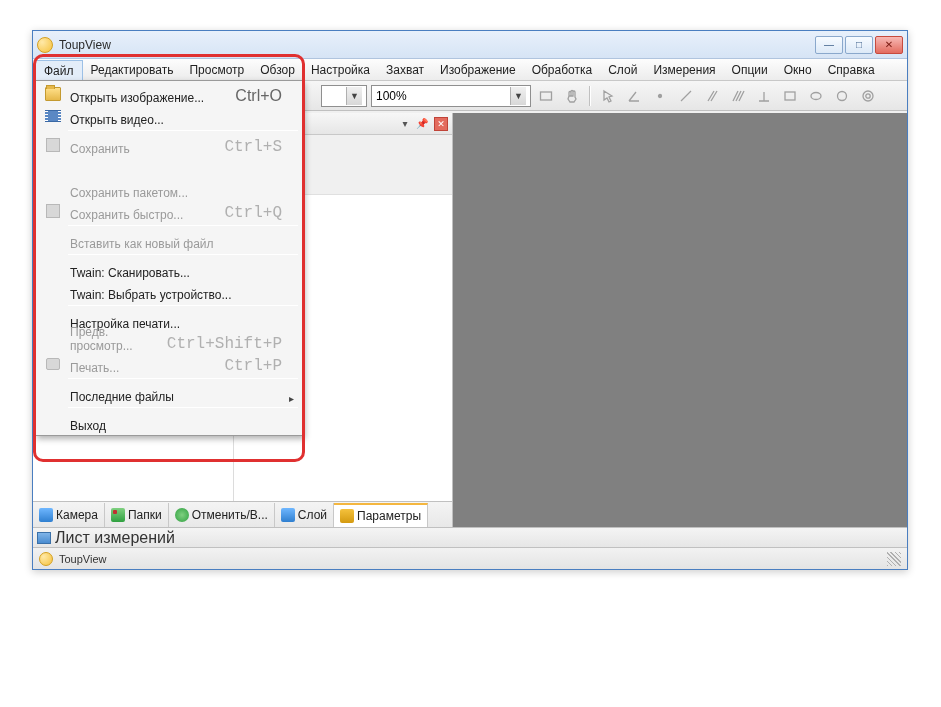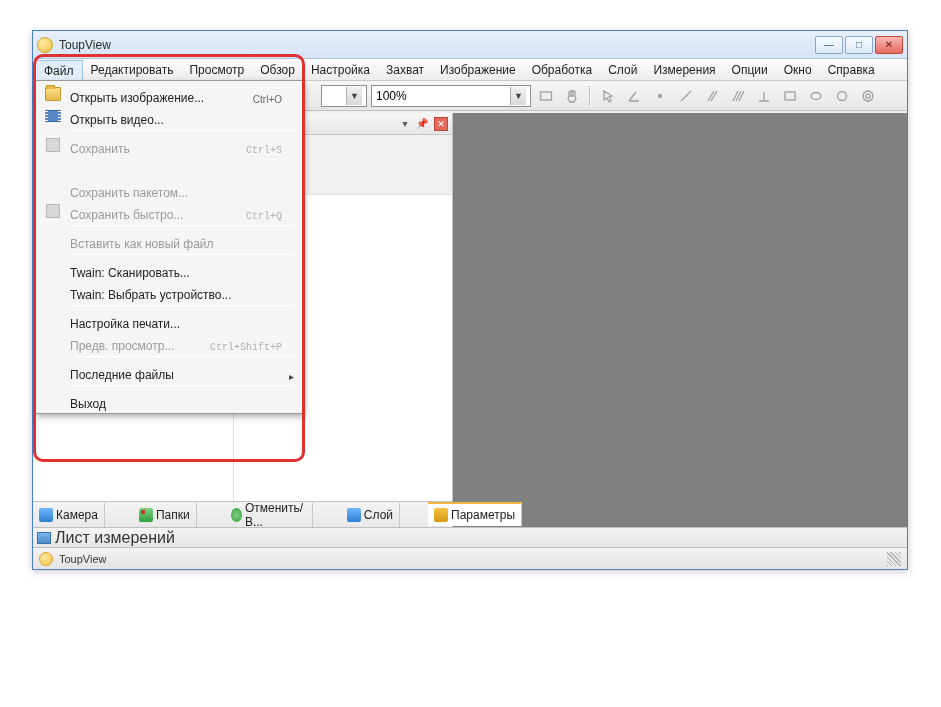--- a/index.html
+++ b/index.html
@@ -27,21 +27,21 @@
 
 .workarea { position: absolute; left: 0; top: 82px; right: 0; bottom: 42px; display: flex; }
 .left-pane { width: 420px; background: #fff; border-right: 1px solid #c0c0c0; display: flex; flex-direction: column; position: relative; }
 .pane-header { height: 22px; background: linear-gradient(#f7f7f7,#e6e6e6); border-bottom: 1px solid #c8c8c8; display: flex; align-items: center; justify-content: flex-end; padding: 0 4px; gap: 4px; }
 .pane-header .ph-btn { width: 14px; height: 14px; display: flex; align-items: center; justify-content: center; font-size: 10px; color: #555; }
 .pane-header .ph-close { width: 14px; height: 14px; background: #e36b5e; border: 1px solid #c04338; color: #fff; font-size: 9px; display: flex; align-items: center; justify-content: center; }
 .pane-body { flex: 1; background: #fff; position: relative; }
 .pane-body .blank-strip { position: absolute; left: 0; right: 0; top: 0; height: 60px; background: #f0f0f0; border-bottom: 1px solid #e0e0e0; }
 .left-split { position: absolute; left: 200px; top: 22px; bottom: 26px; width: 1px; background: #dcdcdc; }
 
-.pane-tabs { height: 26px; border-top: 1px solid #c0c0c0; background: linear-gradient(#f4f4f4,#e8e8e8); display: flex; align-items: center; gap: 28px; }
+.pane-tabs { height: 26px; border-top: 1px solid #c0c0c0; background: linear-gradient(#f4f4f4,#e8e8e8); display: flex; align-items: flex-end; }
 .pane-tabs .tab { padding: 0 6px; height: 24px; display: flex; align-items: center; gap: 3px; border-right: 1px solid #c8c8c8; font-size: 11px; color: #222; }
 .pane-tabs .tab.active { background: #fff; border-top: 2px solid #f4b63f; margin-top: -1px; }
 .tab .ti { width: 14px; height: 14px; display: inline-block; }
 .ti-cam { background: linear-gradient(#6fb7ff,#2f7fd0); border-radius: 2px; }
 .ti-fold { background: linear-gradient(#7fd080,#2fa040); border-radius: 2px; position: relative; }
 .ti-fold::after { content:''; position:absolute; left:2px; top:2px; width:4px; height:4px; background:#c03030; border-radius:1px; }
 .ti-undo { background: radial-gradient(circle,#7fd080,#2fa040); border-radius: 50%; }
 .ti-layer { background: linear-gradient(#6fb7ff,#2f7fd0); border-radius: 2px; }
 .ti-param { background: linear-gradient(#f5c23d,#d49a10); border-radius: 2px; }
 
@@ -55,21 +55,21 @@
 .statusbar .sb-icon { width: 14px; height: 14px; border-radius: 50%; background: radial-gradient(circle at 30% 30%, #ffe9a8, #f5c23d); border: 1px solid #d4a020; }
 .statusbar .sb-text { font-size: 11px; color: #333; flex: 1; }
 .statusbar .grip { width: 14px; height: 14px; background: repeating-linear-gradient(45deg,#b0b0b0 0 1px,transparent 1px 3px); margin-left: auto; }
 
 
 .dropdown { position: absolute; left: 35px; top: 80px; width: 268px; background: #f5f5f5; border: 1px solid #9a9a9a; box-shadow: 2px 3px 6px rgba(0,0,0,.3); z-index: 100; padding: 2px; }
 .dropdown .dm-row { display: flex; align-items: flex-end; height: 22px; padding: 0 18px 0 2px; color: #222; position: relative; }
 .dropdown .dm-row.disabled { color: #9a9a9a; }
 .dropdown .dm-iconcol { width: 26px; height: 22px; display: flex; align-items: center; justify-content: center; margin-right: 4px; }
 .dropdown .dm-label { flex: 1; }
-.dropdown .dm-accel { color: #666; font-size: 10px; }
+.dropdown .dm-accel { color: #666; font-size: 16px; }
 .dropdown .dm-row.disabled .dm-accel { color: #b0b0b0; font-family: Liberation Mono, monospace; }
 .dropdown .dm-sep { height: 1px; margin: 3px 2px 3px 30px; background: #c8c8c8; border-bottom: 1px solid #fff; }
 .dropdown .dm-sub::after { content: '▸'; position: absolute; right: 6px; color: #444; font-size: 10px; }
 .dm-ic-open { width:16px; height:14px; background: linear-gradient(#ffe08a,#e6b84a); border:1px solid #c49a30; border-radius:1px; position:relative; }
 .dm-ic-open::before { content:''; position:absolute; left:0; top:-3px; width:7px; height:3px; background:#e6b84a; border:1px solid #c49a30; border-bottom:none; }
 .dm-ic-video { width:16px; height:12px; background:#5a88c4; border:1px solid #3a68a4; position:relative; }
 .dm-ic-video::before, .dm-ic-video::after { content:''; position:absolute; top:0; bottom:0; width:3px; background:repeating-linear-gradient(#fff 0 1px,#5a88c4 1px 3px); }
 .dm-ic-video::before { left:-1px; }
 .dm-ic-video::after { right:-1px; }
 .dm-ic-save { width:14px; height:14px; background:#d8d8d8; border:1px solid #b8b8b8; }
@@ -292,20 +292,27 @@
   <div class="dm-sep"></div>
   <div class="dm-row">
     <span class="dm-iconcol"></span>
     <span class="dm-label">Настройка печати...</span>
   </div>
   <div class="dm-row disabled">
     <span class="dm-iconcol"></span>
     <span class="dm-label">Предв. просмотр...</span>
     <span class="dm-accel">Ctrl+Shift+P</span>
   </div>
+  <div class="dm-row disabled">
+    <span class="dm-iconcol">
+        <span class="dm-ic-print"></span>
+      </span>
+    <span class="dm-label">Печать...</span>
+    <span class="dm-accel">Ctrl+P</span>
+  </div>
   <div class="dm-sep"></div>
   <div class="dm-row dm-sub">
     <span class="dm-iconcol"></span>
     <span class="dm-label">Последние файлы</span>
   </div>
   <div class="dm-sep"></div>
   <div class="dm-row">
     <span class="dm-iconcol"></span>
     <span class="dm-label">Выход</span>
   </div>

